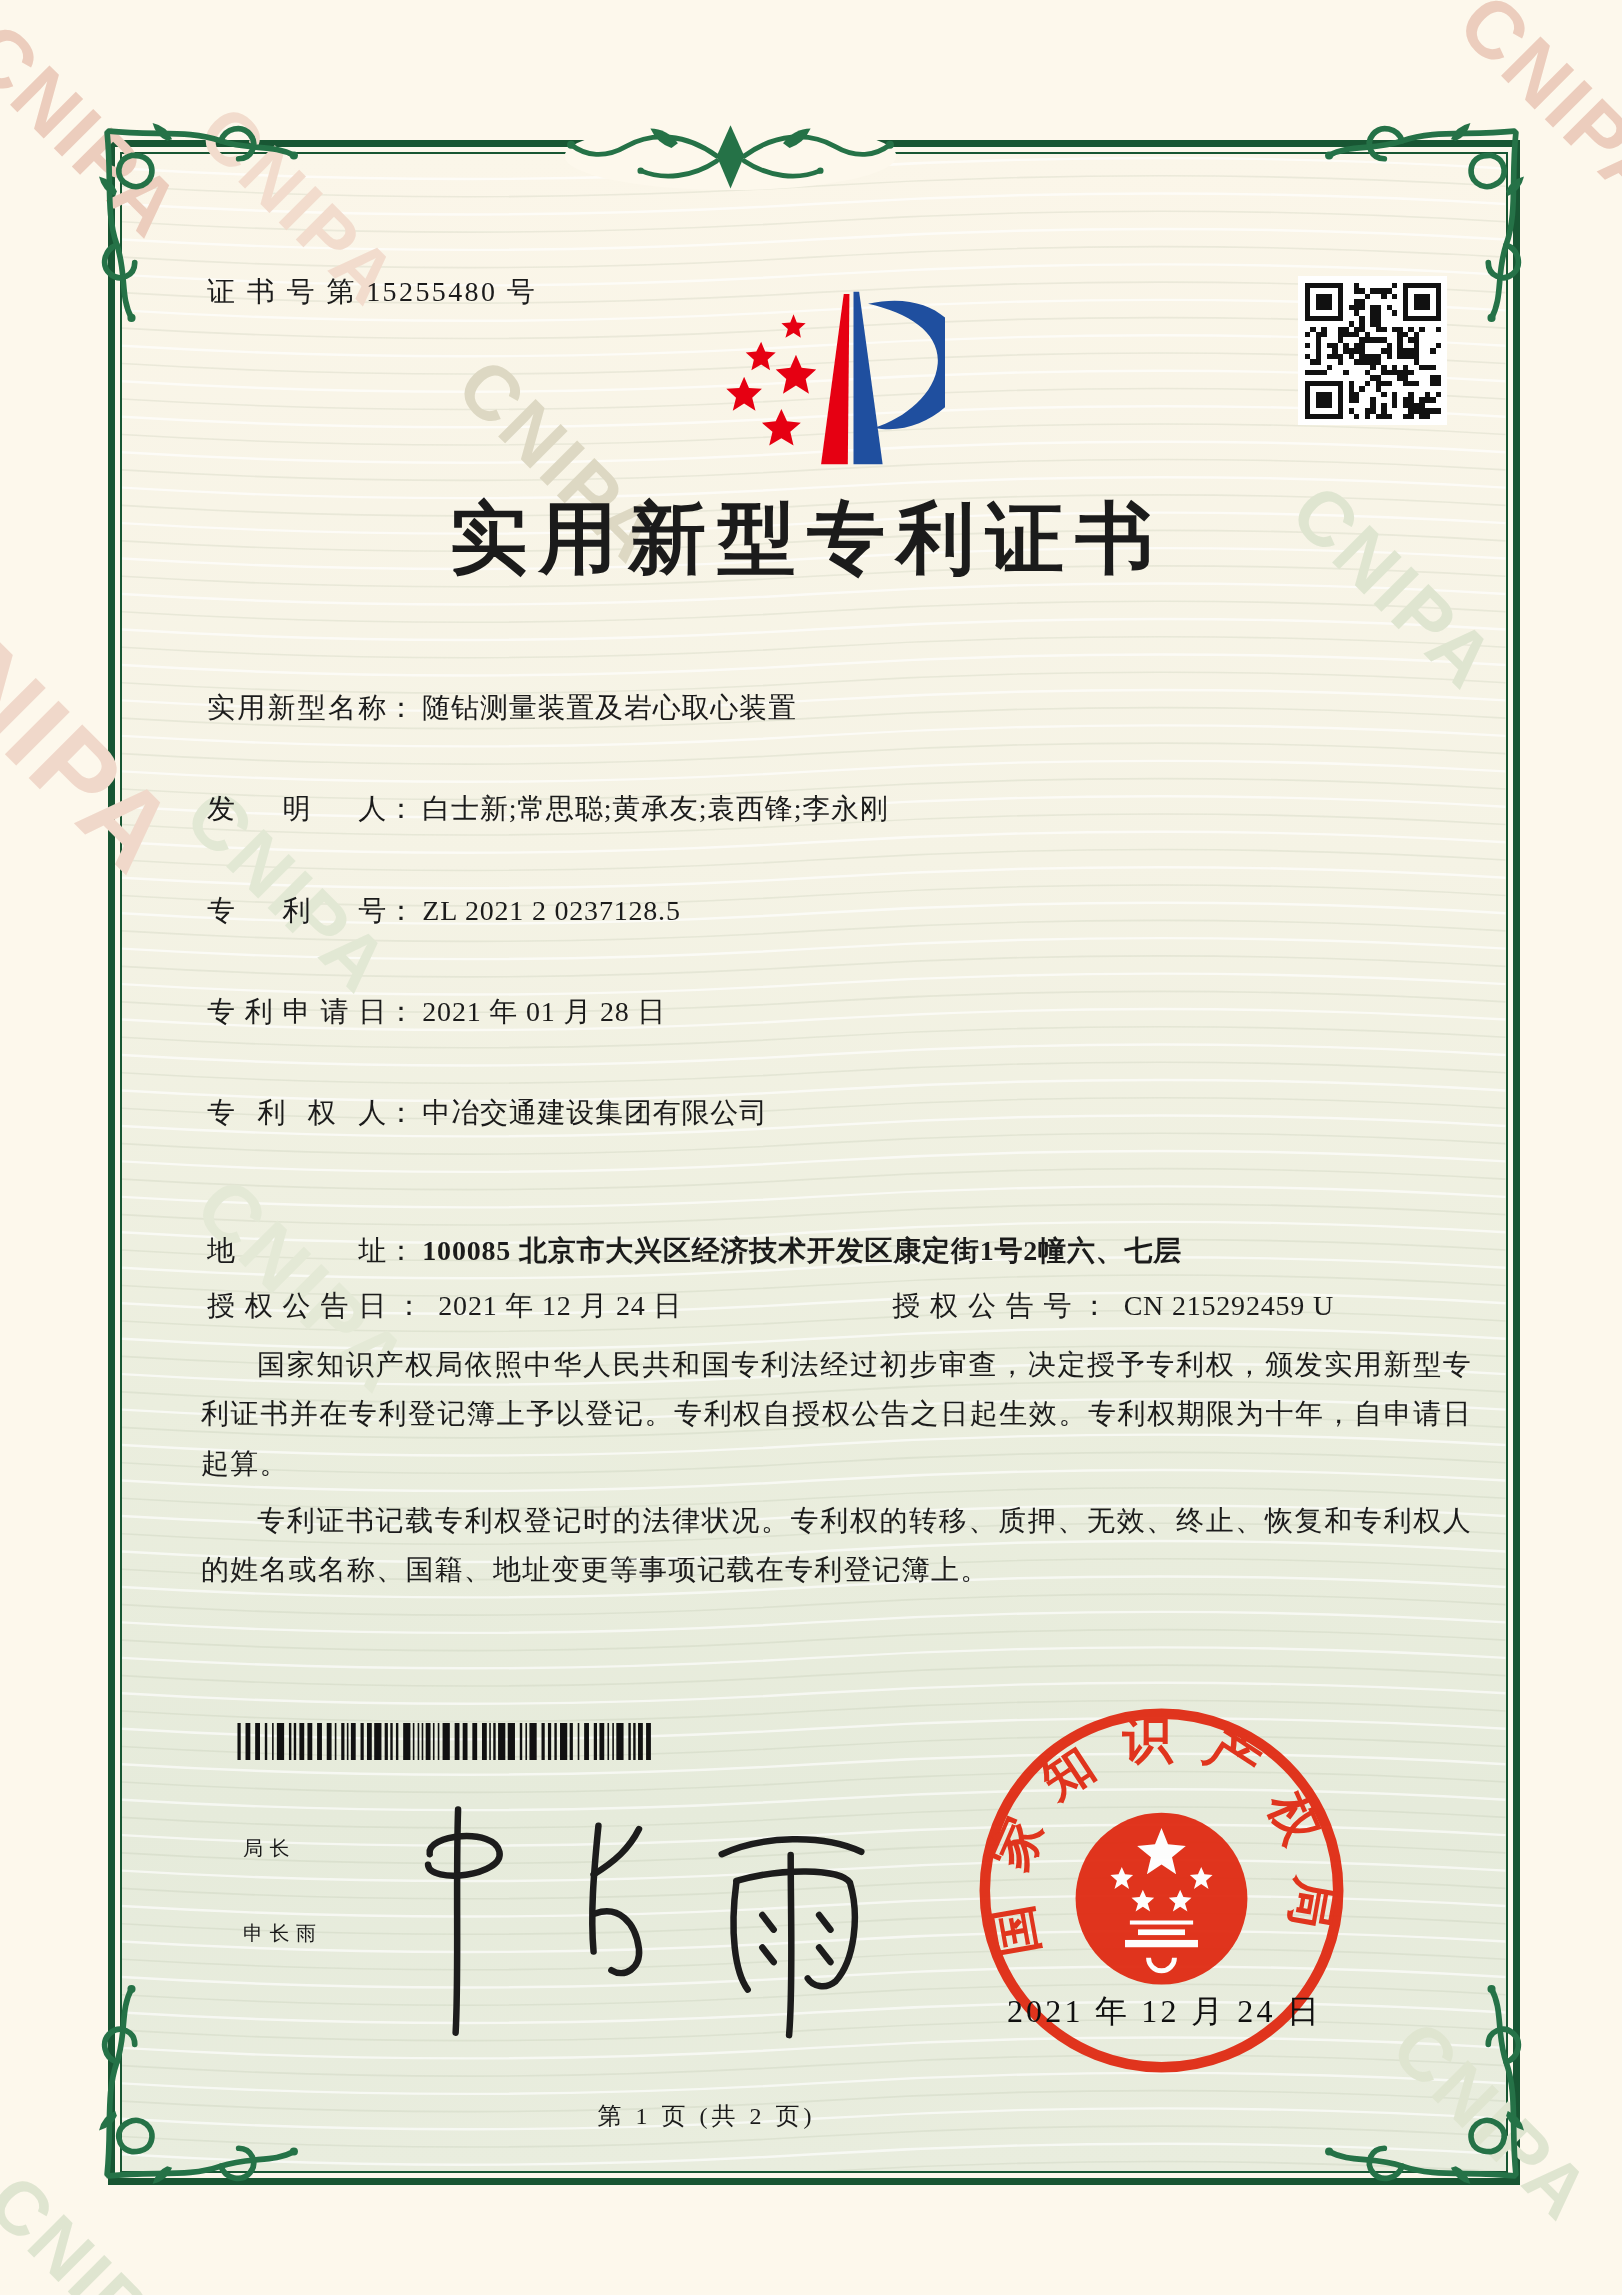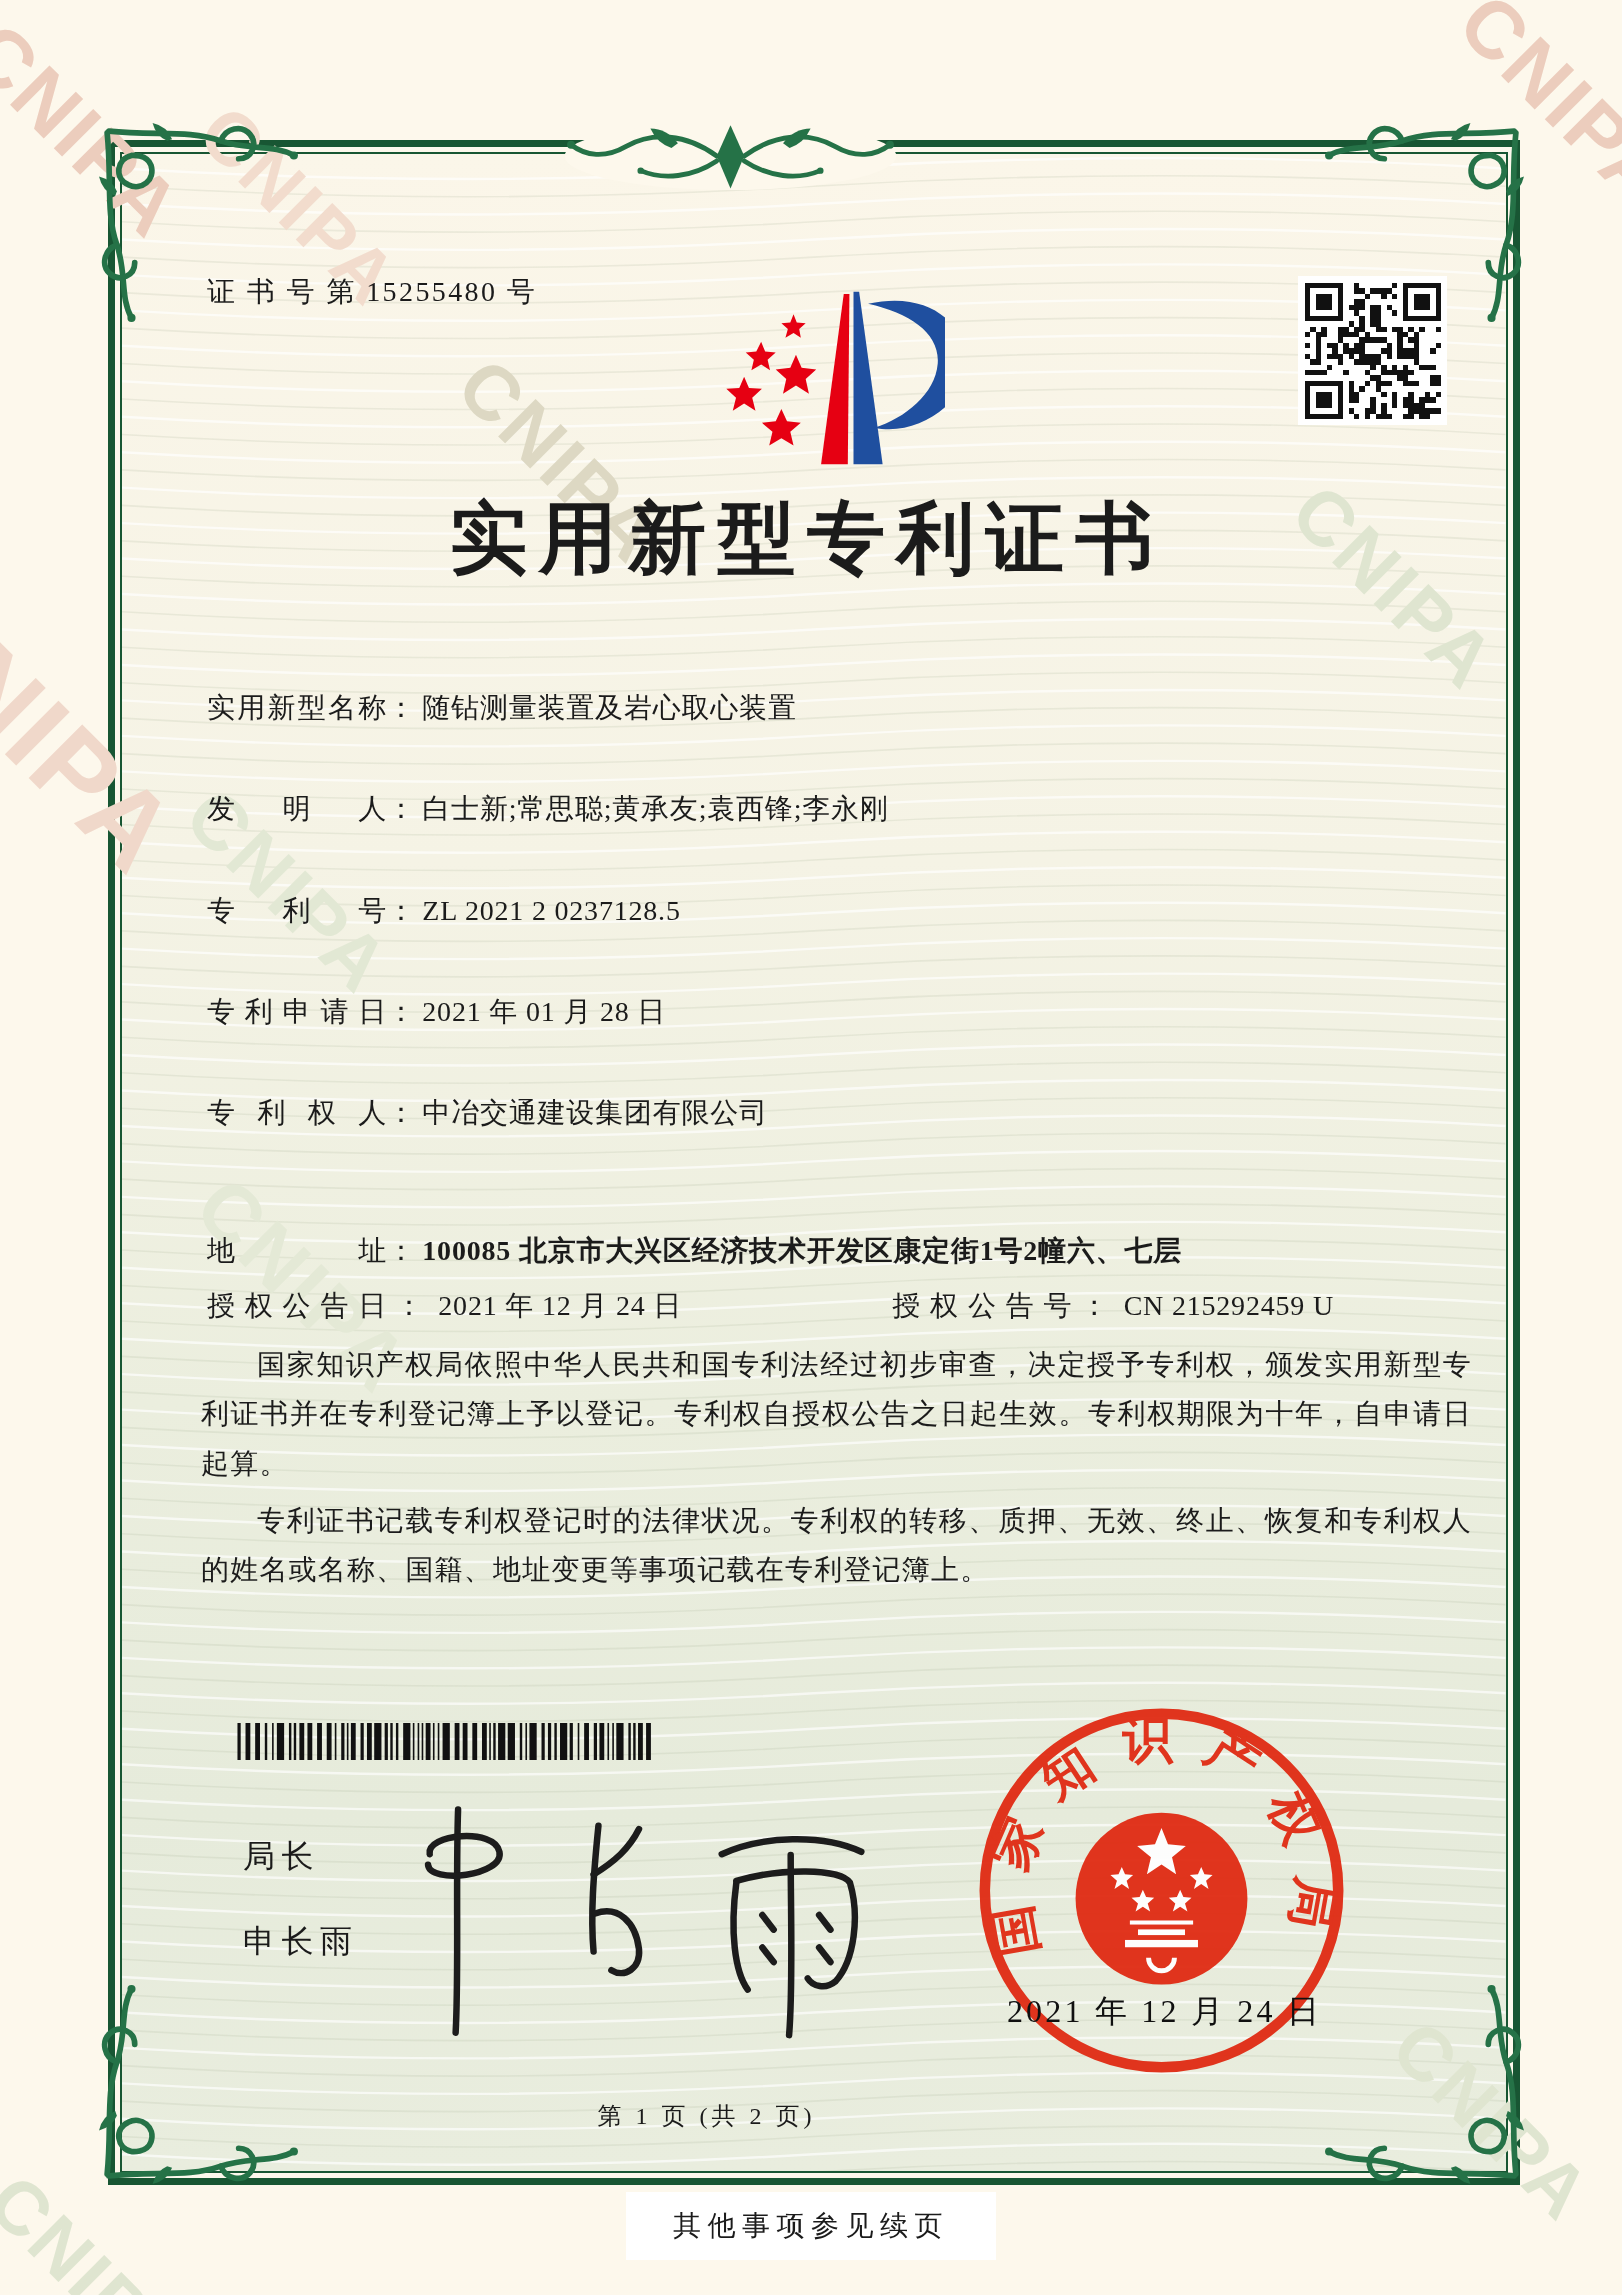--- a/index.html
+++ b/index.html
@@ -29,21 +29,21 @@
   .row{position:absolute;left:207px;display:flex;align-items:flex-start;
        font-size:28px;letter-spacing:0.8px;white-space:nowrap;line-height:1.55;}
   .lbl{display:inline-block;width:180px;text-align:justify;text-align-last:justify;}
   .val{margin-left:6.5px;}
   .val.wrap{white-space:normal;width:1010px;font-weight:bold;}
 
   .paras{position:absolute;left:201px;top:1340px;width:1271px;}
   .paras p{margin:0 0 8px 0;font-size:28px;line-height:1.76;letter-spacing:1.2px;
            text-indent:2em;text-align:justify;}
 
-  .officer{position:absolute;left:243px;font-size:32px;letter-spacing:6.5px;}
+  .officer{position:absolute;left:243px;font-size:20px;letter-spacing:6.5px;}
 
   .qrbox{position:absolute;left:1298px;top:276px;width:149px;height:149px;background:#fff;
          display:flex;align-items:center;justify-content:center;}
   .qrbox svg{width:136px;height:136px;}
 
   .sealdate{position:absolute;left:970px;top:1990px;width:389px;text-align:center;
             font-size:32px;letter-spacing:3.2px;color:#101010;z-index:5;}
 
   .pageinfo{position:absolute;left:0;top:2100px;width:1413px;text-align:center;
             font-size:24px;letter-spacing:4px;}
@@ -613,17 +613,16 @@
         <path fill="#fff" d="M258,234 l4,9 10,1 -8,7 3,10 -9,-6 -9,6 3,-10 -8,-7 10,-1 z"></path>
         <rect x="196" y="272" width="78" height="5" fill="#fff"></rect>
         <rect x="206" y="283" width="58" height="7" fill="#fff"></rect>
         <rect x="190" y="296" width="90" height="9" fill="#fff"></rect>
         <path d="M219,318 a16,16 0 0 0 32,0" fill="none" stroke="#fff" stroke-width="6"></path>
       </g>
     </svg>
     <div class="sealdate">2021 年 12 月 24 日</div>
 
     <div class="pageinfo">第 1 页 (共 2 页)</div>
-    <div class="bottomstrip">其他事项参见续页</div>
 
   </div>
 </div>
 
 
 </body></html>

